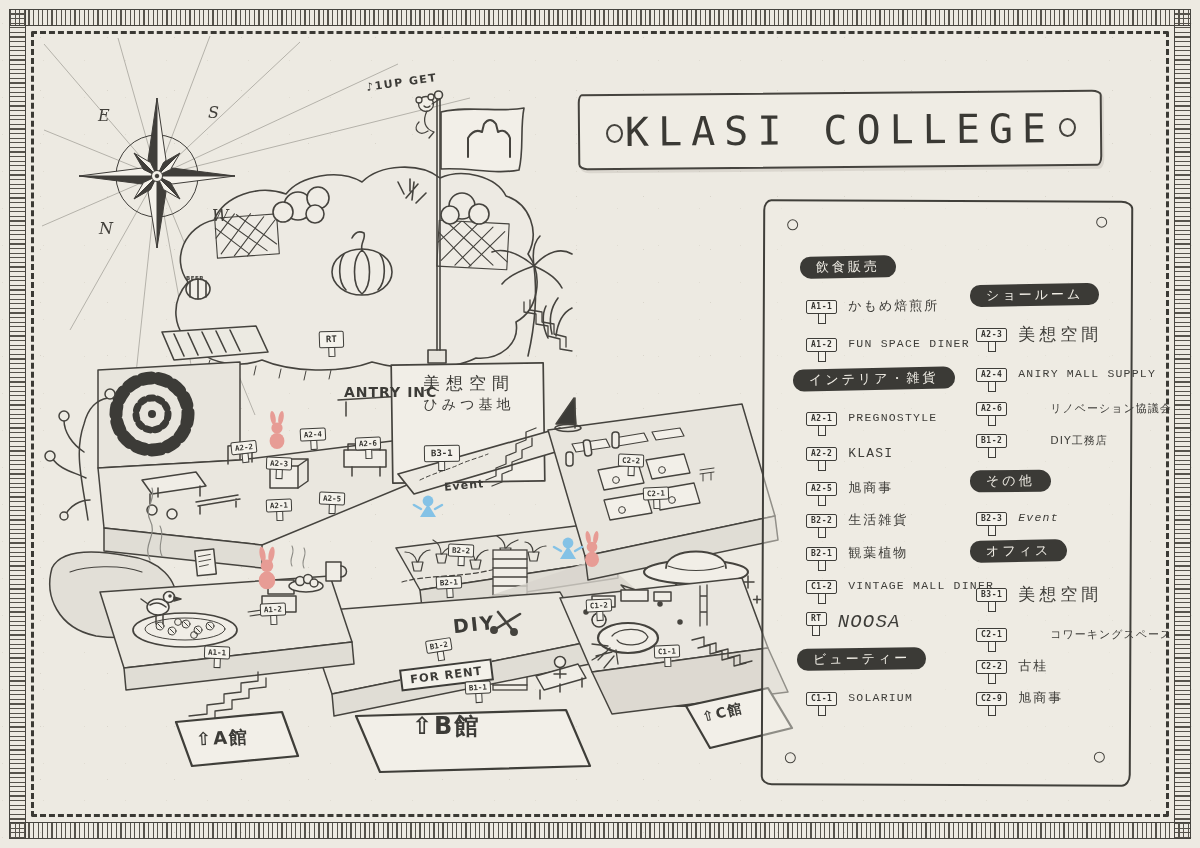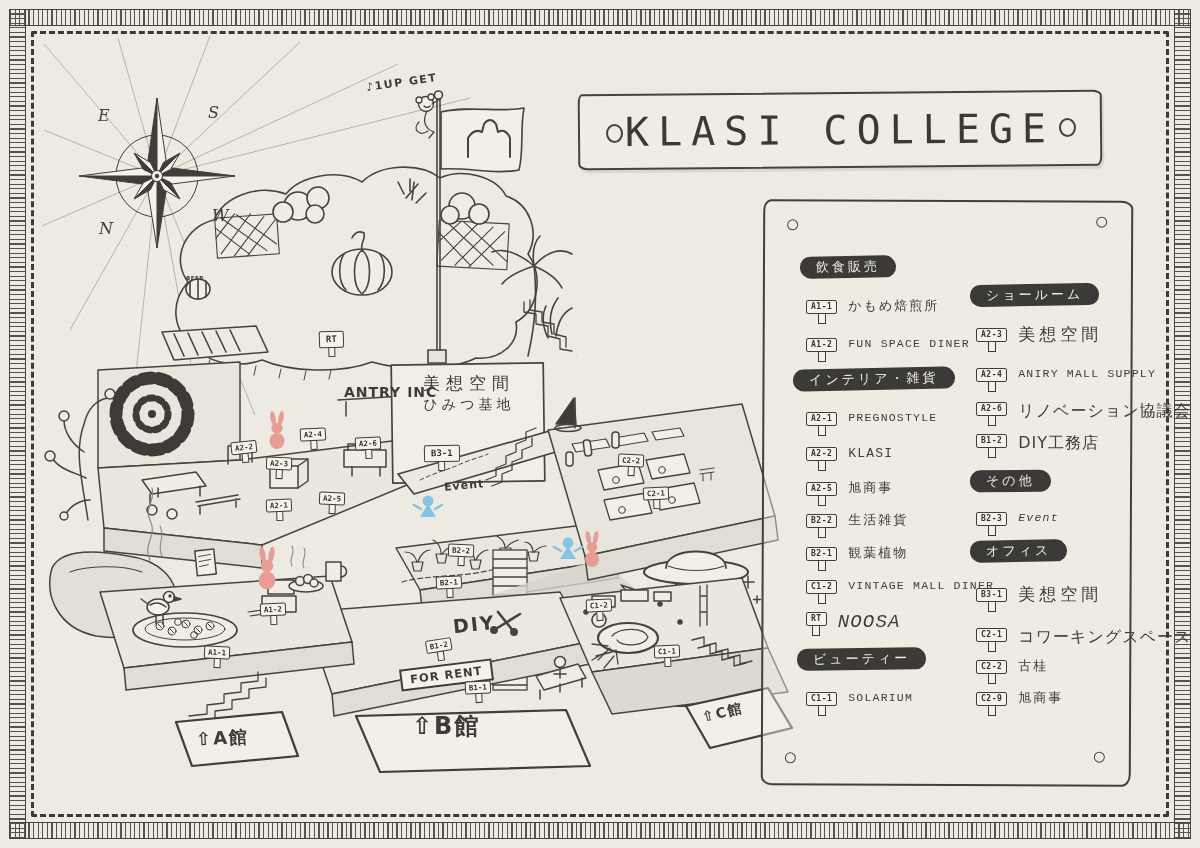--- a/index.html
+++ b/index.html
@@ -38,21 +38,21 @@
     padding:4px 16px 5px;font-size:13px;letter-spacing:3px;line-height:1;}
   .legend-item{position:absolute;display:flex;align-items:flex-start;gap:11px;}
   .sign{display:inline-block;text-align:center;}
   .sign .plate{display:inline-block;background:#f3f1ea;border:1.6px solid #3e3d39;border-radius:2px;
     font-family:"DejaVu Sans Mono",monospace;font-size:8px;font-weight:bold;letter-spacing:.5px;
     padding:2px 4px;line-height:1;color:#34332f;}
   .sign .stem{display:block;width:6px;height:9px;background:#f3f1ea;border:1.4px solid #3e3d39;margin:-1px auto 0;}
   .legend-item .lbl{font-size:13px;letter-spacing:2px;padding-top:3px;}
   .legend-item .lbl.latin{font-size:11.5px;letter-spacing:1.2px;padding-top:5px;font-family:Liberation Mono, monospace;}
   .legend-item .lbl.big{font-size:17px;letter-spacing:4px;padding-top:1px;}
-  .legend-item .lbl.small{font-size:16px;letter-spacing:1px;padding-top:5px;}
+  .legend-item .lbl.small{font-size:11px;letter-spacing:1px;padding-top:5px;margin-left:32px;}
   
   .map-sign{position:absolute;text-align:center;}
   .map-sign .plate{display:inline-block;background:#f4f2eb;border:1.5px solid #3d3c38;border-radius:2px;
     font-family:"DejaVu Sans Mono",monospace;font-size:7.5px;font-weight:bold;padding:1px 3px;line-height:1.2;color:#34332f;}
   .map-sign .stem{display:block;width:5px;height:8px;background:#f4f2eb;border:1.3px solid #3d3c38;margin:-1px auto 0;}
   .map-sign.lg .plate{font-size:9px;padding:2px 6px;}
   .compass-letter{font-family:"DejaVu Serif",serif;font-style:italic;font-size:16px;color:#413f3a;}
   .flag-note{font-size:11px;letter-spacing:1.5px;font-weight:bold;transform:rotate(-8deg);}
   .board-l1{font-size:17px;letter-spacing:6px;}
   .board-l2{font-size:14px;letter-spacing:4px;}

